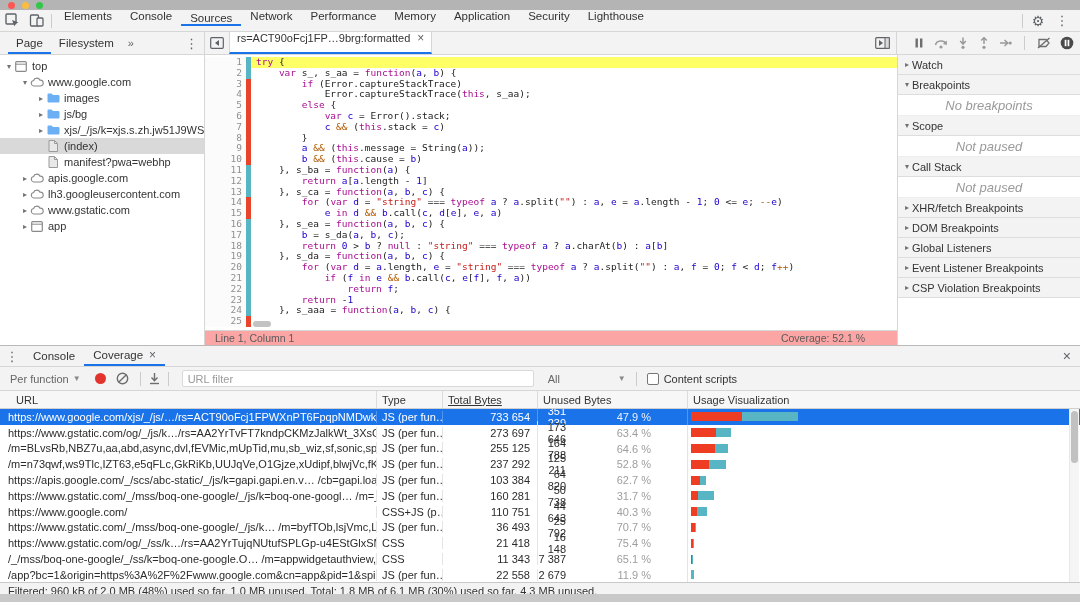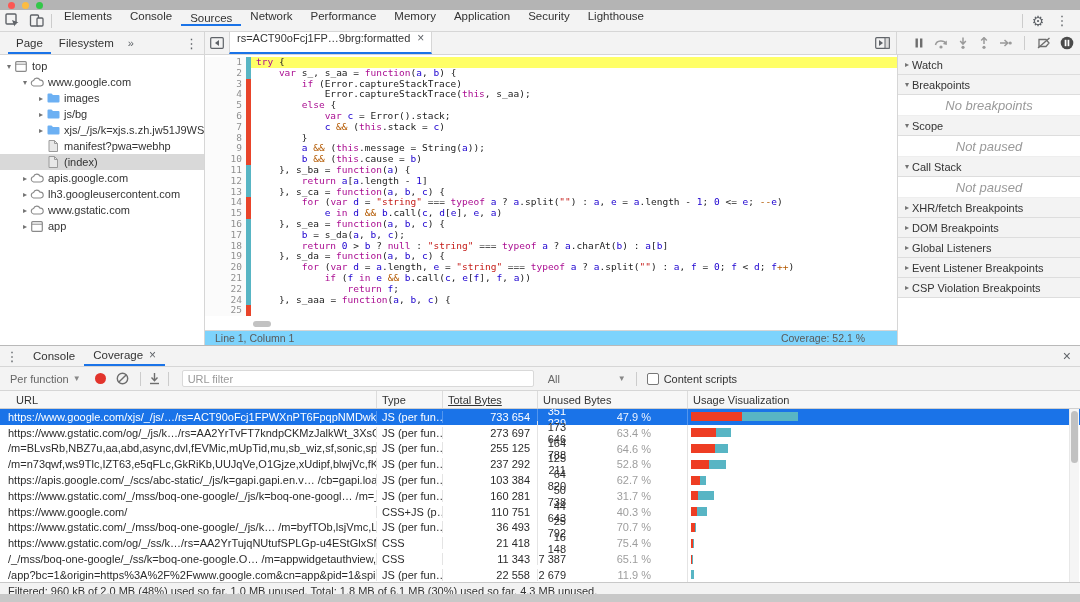--- a/index.html
+++ b/index.html
@@ -48,21 +48,21 @@
   .covbar{width:5px;flex:0 0 5px;}
   .cov-used{background:#58b5c4;}
   .cov-unused{background:#e8442a;}
   .ecode{flex:1;padding-left:5px;color:#222;}
   .ecode.hl{background:#ffff66;}
   .tk-kw{color:#aa0d91;}
   .tk-str{color:#c41a16;}
   .tk-num{color:#1c00cf;}
   .tk-op{color:#b35900;}
   .hthumb{position:absolute;left:253px;top:321px;width:18px;height:6px;border-radius:3px;background:#c2c2c2;}
-  #editorstatus{left:205px;top:330px;width:692px;height:15px;background:#7dd3fc;border-top:1px solid #d6d6d6;
+  #editorstatus{left:205px;top:330px;width:692px;height:15px;background:#fca5a5;border-top:1px solid #d6d6d6;
                 display:flex;align-items:center;font-size:10.5px;color:#5a5a5a;}
   #editorstatus .left{padding-left:10px;}
   #editorstatus .right{margin-left:auto;padding-right:32px;}
   #belowtree{left:0;top:330px;width:205px;height:15px;background:#fff;border-right:1px solid #d6d6d6;}
   
   #rightbar{left:897px;top:55px;width:183px;height:290px;background:#fff;border-left:1px solid #d6d6d6;overflow:hidden;}
   .sb-head{height:19px;background:#f3f3f3;border-bottom:1px solid #ddd;display:flex;align-items:center;font-size:11px;color:#333;}
   .sb-head .tri{margin-left:4px;}
   .sb-empty{height:20px;display:flex;align-items:center;justify-content:center;font-size:13px;color:#9a9a9a;
             font-style:italic;border-bottom:1px solid #eee;background:#fff;}
@@ -271,39 +271,39 @@
       </div>
       <div class="tree-row" style="padding-left: 36px;">
         <span class="tri">▸</span>
         <span class="ticon">
           <svg width="13" height="10" viewBox="0 0 13 10">
             <path d="M0.5 1.5 A1 1 0 0 1 1.5 0.5 H4.5 L6 2 H11.5 A1 1 0 0 1 12.5 3 V8.5 A1 1 0 0 1 11.5 9.5 H1.5 A1 1 0 0 1 0.5 8.5 Z" fill="#6cb0f3"></path>
           </svg>
         </span>
         <span>xjs/_/js/k=xjs.s.zh.jw51J9WSV_Q.C</span>
       </div>
-      <div class="tree-row" style="padding-left: 36px;">
+      <div class="tree-row sel" style="padding-left: 36px;">
         <span class="tri"></span>
         <span class="ticon">
           <svg width="10" height="12" viewBox="0 0 10 12">
             <path d="M1 0.5 H6.5 L9.5 3.5 V11.5 H1 Z" fill="#e8e8e8" stroke="#9a9a9a" stroke-width="1"></path>
             <path d="M6.5 0.5 V3.5 H9.5" fill="none" stroke="#9a9a9a" stroke-width="1"></path>
           </svg>
         </span>
-        <span>manifest?pwa=webhp</span>
-      </div>
-      <div class="tree-row sel" style="padding-left: 36px;">
+        <span>(index)</span>
+      </div>
+      <div class="tree-row" style="padding-left: 36px;">
         <span class="tri"></span>
         <span class="ticon">
           <svg width="10" height="12" viewBox="0 0 10 12">
             <path d="M1 0.5 H6.5 L9.5 3.5 V11.5 H1 Z" fill="#e8e8e8" stroke="#9a9a9a" stroke-width="1"></path>
             <path d="M6.5 0.5 V3.5 H9.5" fill="none" stroke="#9a9a9a" stroke-width="1"></path>
           </svg>
         </span>
-        <span>(index)</span>
+        <span>manifest?pwa=webhp</span>
       </div>
       <div class="tree-row" style="padding-left: 20px;">
         <span class="tri">▸</span>
         <span class="ticon">
           <svg width="14" height="10" viewBox="0 0 14 10">
             <path d="M3.5 9 A2.8 2.8 0 0 1 3.6 3.5 A3.4 3.4 0 0 1 10 3.2 A2.6 2.6 0 0 1 10.6 9 Z" fill="#fff" stroke="#8a8a8a" stroke-width="1.1"></path>
           </svg>
         </span>
         <span>apis.google.com</span>
       </div>
@@ -353,20 +353,21 @@
       <div class="eline"><span class="lnum">13</span><span class="covbar cov-used"></span><span class="ecode"><span>    }, </span><span class="">s_ca</span><span> = </span><span class="tk-kw">function</span><span>(</span><span class="tk-num">a</span><span>, </span><span class="tk-num">b</span><span>, </span><span class="tk-num">c</span><span>) {</span></span></div>
       <div class="eline"><span class="lnum">14</span><span class="covbar cov-unused"></span><span class="ecode"><span>        </span><span class="tk-kw">for</span><span> (</span><span class="tk-kw">var</span><span> </span><span class="tk-num">d</span><span> = </span><span class="tk-str">"string"</span><span> === </span><span class="tk-kw">typeof</span><span> </span><span class="tk-num">a</span><span> ? </span><span class="tk-num">a</span><span>.</span><span class="">split</span><span>(</span><span class="tk-str">""</span><span>) : </span><span class="tk-num">a</span><span>, </span><span class="tk-num">e</span><span> = </span><span class="tk-num">a</span><span>.</span><span class="">length</span><span> - </span><span class="tk-num">1</span><span>; </span><span class="tk-num">0</span><span> &lt;= </span><span class="tk-num">e</span><span>; </span><span class="tk-op">--</span><span class="tk-num">e</span><span>)</span></span></div>
       <div class="eline"><span class="lnum">15</span><span class="covbar cov-unused"></span><span class="ecode"><span>            </span><span class="tk-num">e</span><span> </span><span class="tk-kw">in</span><span> </span><span class="tk-num">d</span><span> </span><span class="tk-op">&amp;&amp;</span><span> </span><span class="tk-num">b</span><span>.</span><span class="">call</span><span>(</span><span class="tk-num">c</span><span>, </span><span class="tk-num">d</span><span>[</span><span class="tk-num">e</span><span>], </span><span class="tk-num">e</span><span>, </span><span class="tk-num">a</span><span>)</span></span></div>
       <div class="eline"><span class="lnum">16</span><span class="covbar cov-used"></span><span class="ecode"><span>    }, </span><span class="">s_ea</span><span> = </span><span class="tk-kw">function</span><span>(</span><span class="tk-num">a</span><span>, </span><span class="tk-num">b</span><span>, </span><span class="tk-num">c</span><span>) {</span></span></div>
       <div class="eline"><span class="lnum">17</span><span class="covbar cov-used"></span><span class="ecode"><span>        </span><span class="tk-num">b</span><span> = </span><span class="">s_da</span><span>(</span><span class="tk-num">a</span><span>, </span><span class="tk-num">b</span><span>, </span><span class="tk-num">c</span><span>);</span></span></div>
       <div class="eline"><span class="lnum">18</span><span class="covbar cov-used"></span><span class="ecode"><span>        </span><span class="tk-kw">return</span><span> </span><span class="tk-num">0</span><span> &gt; </span><span class="tk-num">b</span><span> ? </span><span class="tk-kw">null</span><span> : </span><span class="tk-str">"string"</span><span> === </span><span class="tk-kw">typeof</span><span> </span><span class="tk-num">a</span><span> ? </span><span class="tk-num">a</span><span>.</span><span class="">charAt</span><span>(</span><span class="tk-num">b</span><span>) : </span><span class="tk-num">a</span><span>[</span><span class="tk-num">b</span><span>]</span></span></div>
       <div class="eline"><span class="lnum">19</span><span class="covbar cov-used"></span><span class="ecode"><span>    }, </span><span class="">s_da</span><span> = </span><span class="tk-kw">function</span><span>(</span><span class="tk-num">a</span><span>, </span><span class="tk-num">b</span><span>, </span><span class="tk-num">c</span><span>) {</span></span></div>
       <div class="eline"><span class="lnum">20</span><span class="covbar cov-used"></span><span class="ecode"><span>        </span><span class="tk-kw">for</span><span> (</span><span class="tk-kw">var</span><span> </span><span class="tk-num">d</span><span> = </span><span class="tk-num">a</span><span>.</span><span class="">length</span><span>, </span><span class="tk-num">e</span><span> = </span><span class="tk-str">"string"</span><span> === </span><span class="tk-kw">typeof</span><span> </span><span class="tk-num">a</span><span> ? </span><span class="tk-num">a</span><span>.</span><span class="">split</span><span>(</span><span class="tk-str">""</span><span>) : </span><span class="tk-num">a</span><span>, </span><span class="tk-num">f</span><span> = </span><span class="tk-num">0</span><span>; </span><span class="tk-num">f</span><span> &lt; </span><span class="tk-num">d</span><span>; </span><span class="tk-num">f</span><span class="tk-op">++</span><span>)</span></span></div>
       <div class="eline"><span class="lnum">21</span><span class="covbar cov-used"></span><span class="ecode"><span>            </span><span class="tk-kw">if</span><span> (</span><span class="tk-num">f</span><span> </span><span class="tk-kw">in</span><span> </span><span class="tk-num">e</span><span> </span><span class="tk-op">&amp;&amp;</span><span> </span><span class="tk-num">b</span><span>.</span><span class="">call</span><span>(</span><span class="tk-num">c</span><span>, </span><span class="tk-num">e</span><span>[</span><span class="tk-num">f</span><span>], </span><span class="tk-num">f</span><span>, </span><span class="tk-num">a</span><span>))</span></span></div>
       <div class="eline"><span class="lnum">22</span><span class="covbar cov-used"></span><span class="ecode"><span>                </span><span class="tk-kw">return</span><span> </span><span class="tk-num">f</span><span>;</span></span></div>
+      <div class="eline"><span class="lnum">23</span><span class="covbar cov-used"></span><span class="ecode"><span>        </span><span class="tk-kw">return</span><span> -</span><span class="tk-num">1</span></span></div>
       <div class="eline"><span class="lnum">24</span><span class="covbar cov-used"></span><span class="ecode"><span>    }, </span><span class="">s_aaa</span><span> = </span><span class="tk-kw">function</span><span>(</span><span class="tk-num">a</span><span>, </span><span class="tk-num">b</span><span>, </span><span class="tk-num">c</span><span>) {</span></span></div>
       <div class="eline"><span class="lnum">25</span><span class="covbar cov-unused"></span><span class="ecode"></span></div>
     </div>
   <div class="hthumb"></div>
 
   <div class="abs" id="belowtree"></div>
   <div class="abs" id="editorstatus">
     <span class="left">Line 1, Column 1</span>
     <span class="right">Coverage: 52.1 %</span>
   </div>

